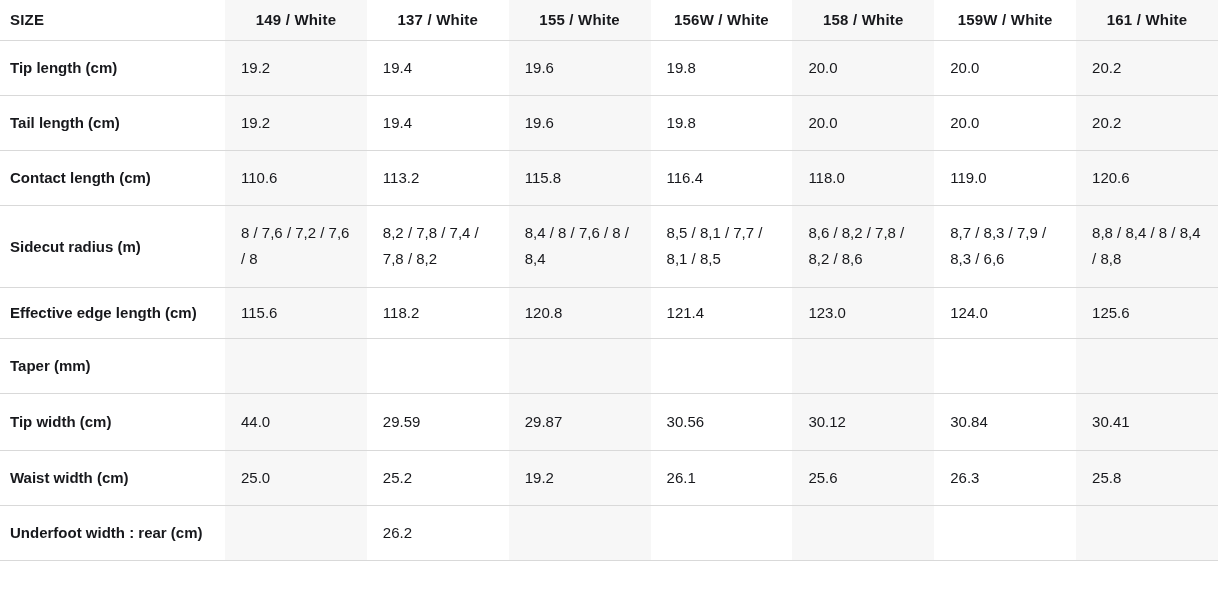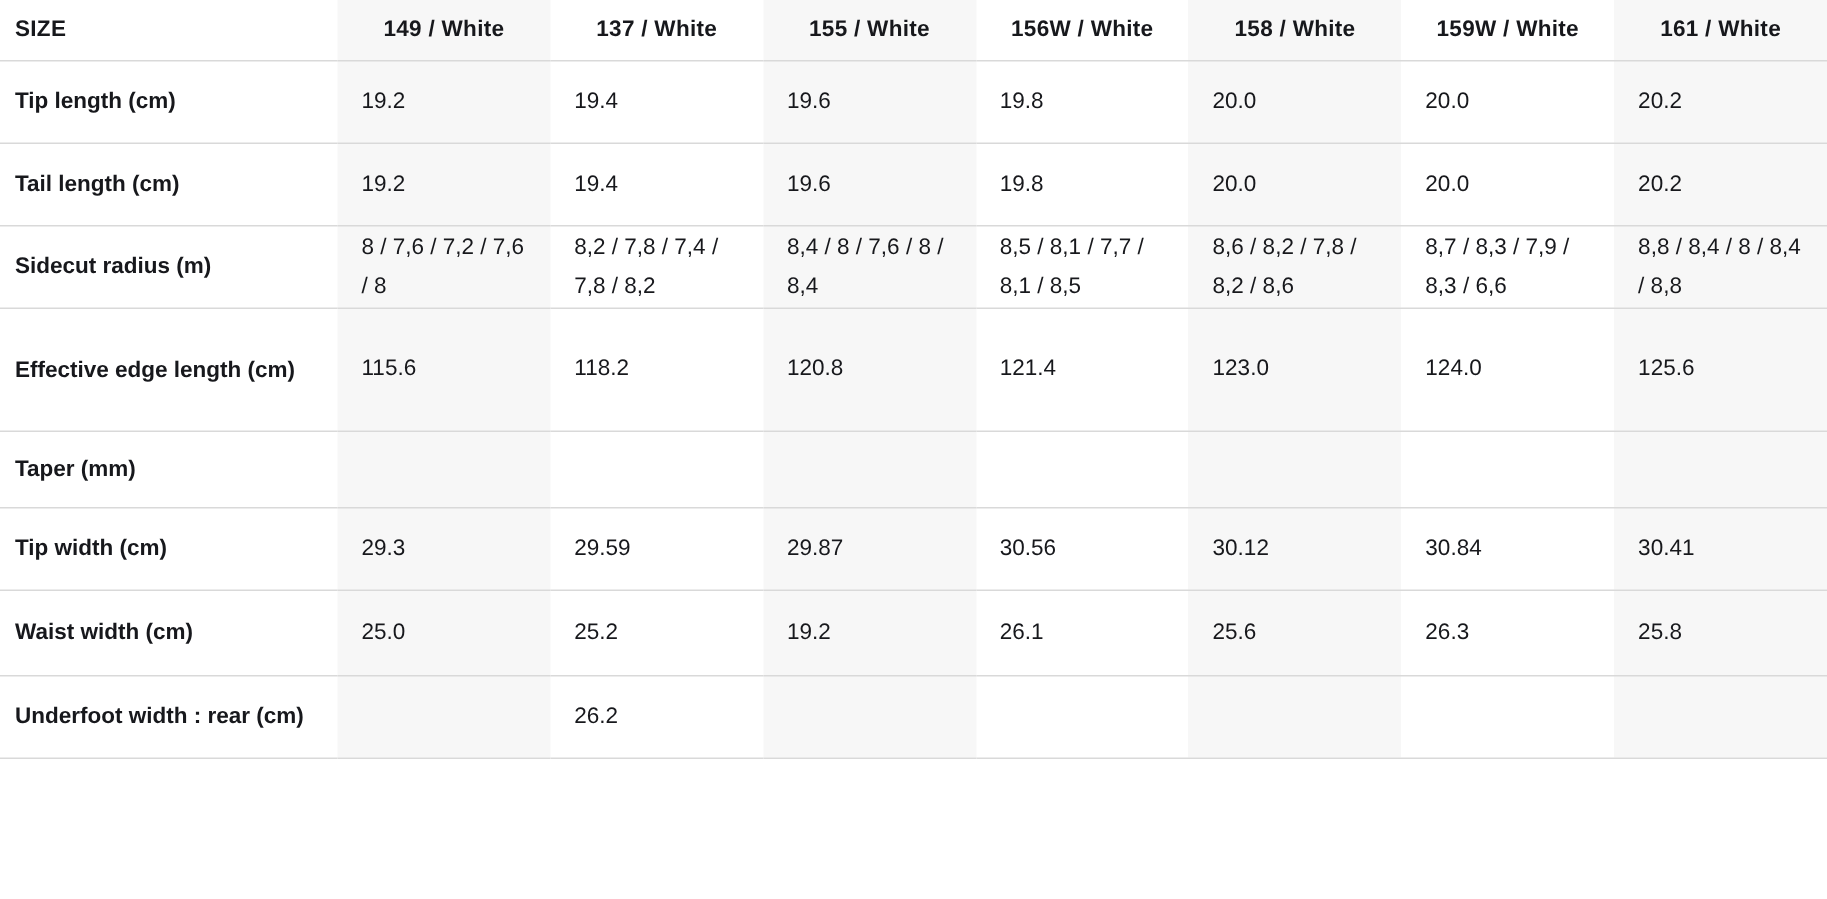--- a/index.html
+++ b/index.html
@@ -111,20 +111,30 @@
         <th class="rowlabel">Tail length (cm)</th>
         <td>19.2</td>
         <td>19.4</td>
         <td>19.6</td>
         <td>19.8</td>
         <td>20.0</td>
         <td>20.0</td>
         <td>20.2</td>
       </tr>
       <tr>
+        <th class="rowlabel">Contact length (cm)</th>
+        <td>110.6</td>
+        <td>113.2</td>
+        <td>115.8</td>
+        <td>116.4</td>
+        <td>118.0</td>
+        <td>119.0</td>
+        <td>120.6</td>
+      </tr>
+      <tr>
         <th class="rowlabel">Sidecut radius (m)</th>
         <td>8 / 7,6 / 7,2 / 7,6 / 8</td>
         <td>8,2 / 7,8 / 7,4 / 7,8 / 8,2</td>
         <td>8,4 / 8 / 7,6 / 8 / 8,4</td>
         <td>8,5 / 8,1 / 7,7 / 8,1 / 8,5</td>
         <td>8,6 / 8,2 / 7,8 / 8,2 / 8,6</td>
         <td>8,7 / 8,3 / 7,9 / 8,3 / 6,6</td>
         <td>8,8 / 8,4 / 8 / 8,4 / 8,8</td>
       </tr>
       <tr>
@@ -142,21 +152,21 @@
         <td></td>
         <td></td>
         <td></td>
         <td></td>
         <td></td>
         <td></td>
         <td></td>
       </tr>
       <tr>
         <th class="rowlabel">Tip width (cm)</th>
-        <td>29.3</td>
+        <td>44.0</td>
         <td>29.59</td>
         <td>29.87</td>
         <td>30.56</td>
         <td>30.12</td>
         <td>30.84</td>
         <td>30.41</td>
       </tr>
       <tr>
         <th class="rowlabel">Waist width (cm)</th>
         <td>25.0</td>

